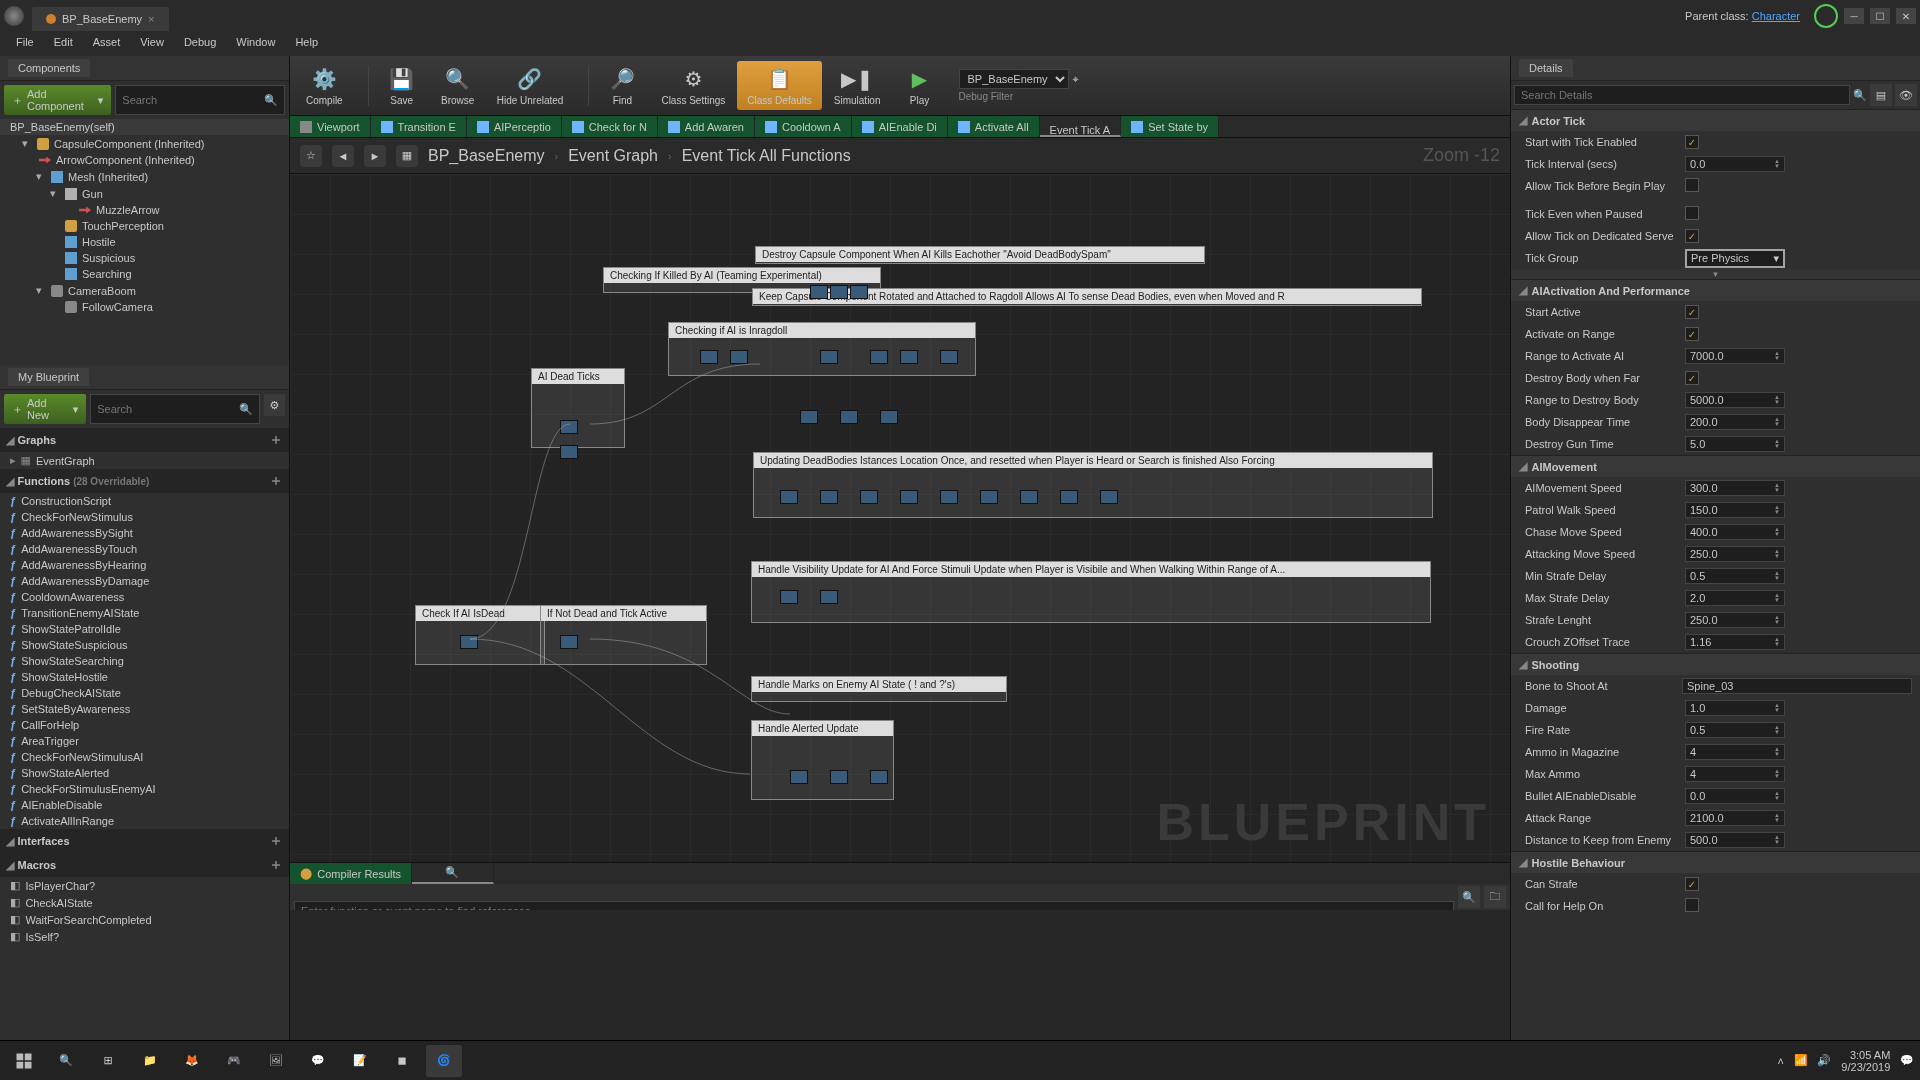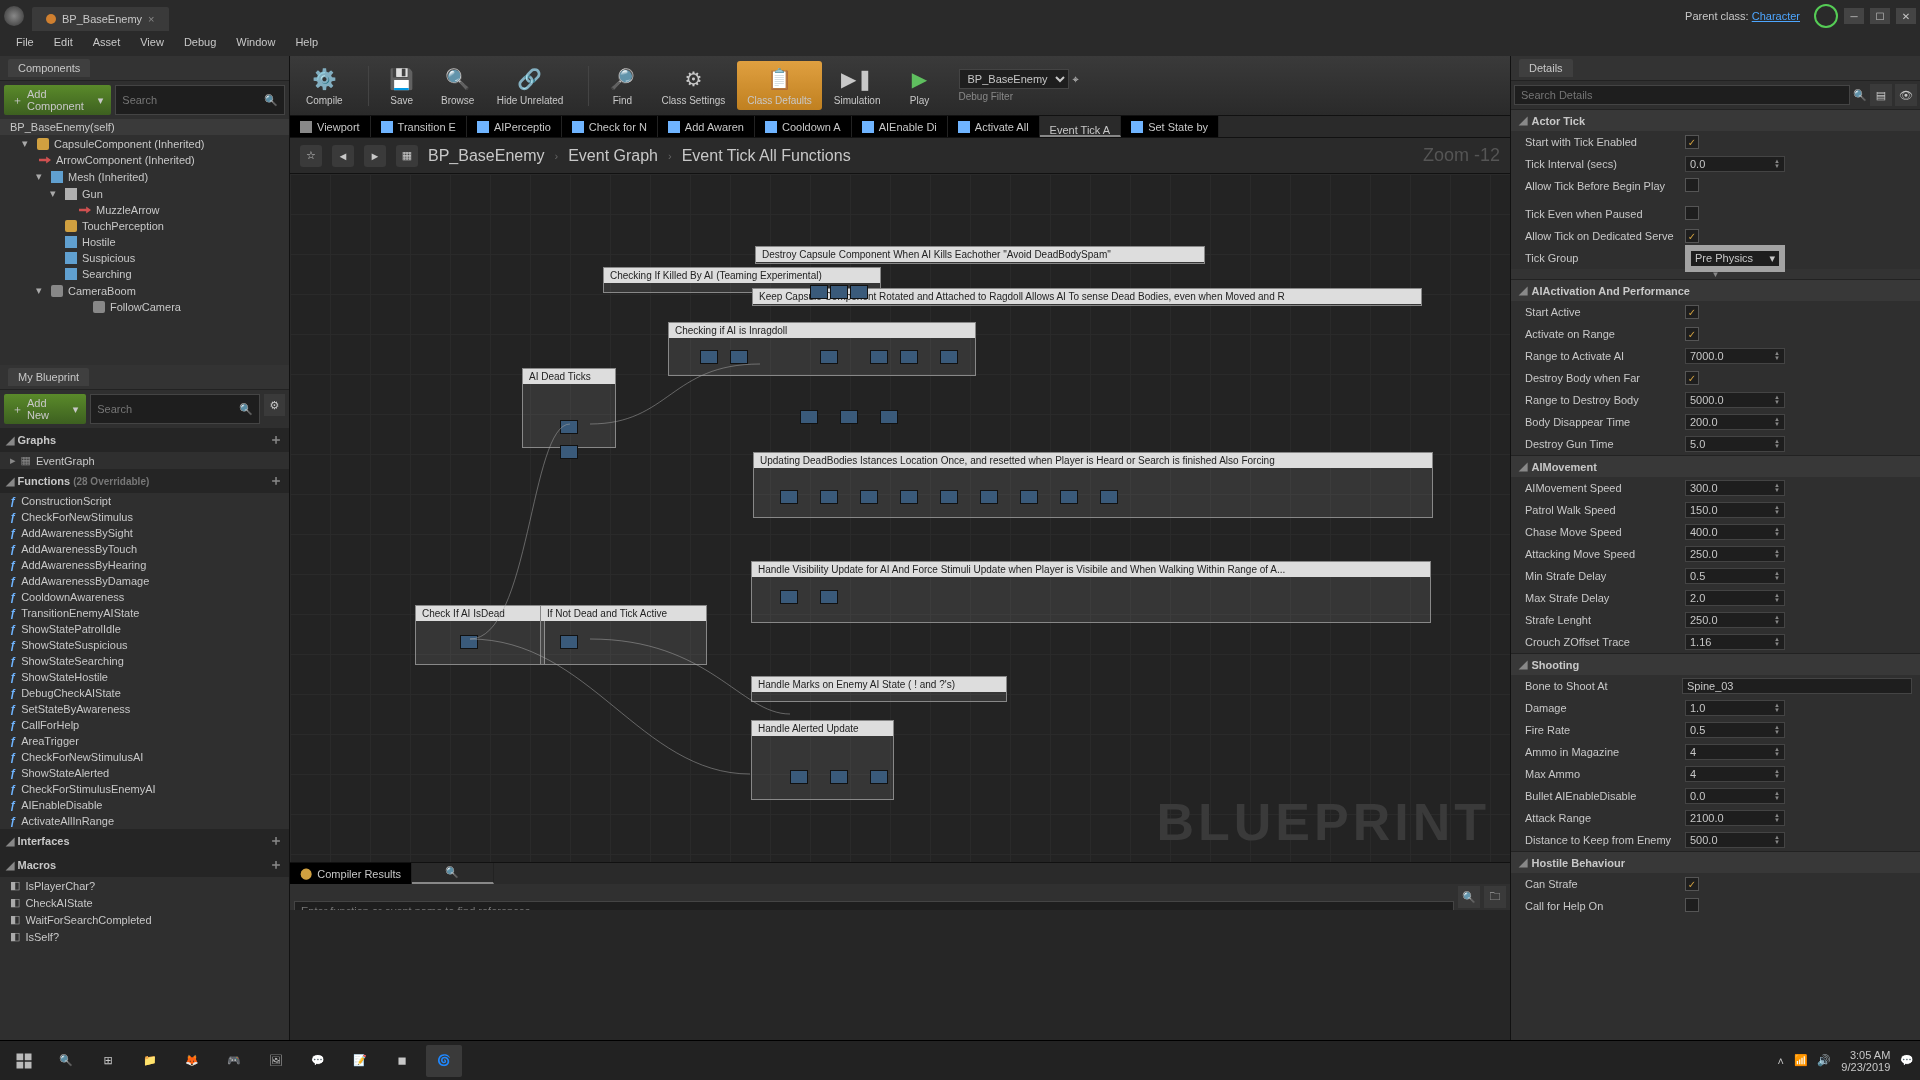--- a/index.html
+++ b/index.html
@@ -45,21 +45,21 @@
 .center-col { flex:1; display:flex; flex-direction:column; background:#262626;}
 .toolbar { height:60px; background:linear-gradient(#3a3a3a,#2a2a2a); display:flex; align-items:center; padding:0 6px; gap:2px; border-bottom:1px solid #111; position:relative;}
 .tool-btn{ display:flex; flex-direction:column; align-items:center; padding:4px 10px; gap:2px; border-radius:3px; min-width:54px;}
 .tool-btn .ticon{ width:28px;height:28px;display:flex;align-items:center;justify-content:center;font-size:20px;}
 .tool-btn.active{ background:linear-gradient(#e0a040,#c08020); color:#fff;}
 .tool-btn span{font-size:10px;}
 .debug-filter{ display:flex; flex-direction:column; align-items:flex-start; gap:2px; margin-left:10px;}
 .debug-filter .row{ display:flex; align-items:center; gap:4px;}
 .debug-filter select{ background:#1e1e1e; border:1px solid #444; color:#c8c8c8; padding:2px 4px; font-size:11px; width:110px;}
 .tabs-row{ height:22px; background:#2a2a2a; display:flex; border-bottom:1px solid #111; overflow:hidden;}
-.graph-tab{ padding:3px 10px; background:#000000; border-right:1px solid #222; display:flex; align-items:center; gap:5px; white-space:nowrap;}
+.graph-tab{ padding:3px 10px; background:#14532d; border-right:1px solid #222; display:flex; align-items:center; gap:5px; white-space:nowrap;}
 .graph-tab .gicon{width:12px;height:12px;background:#6fb4ff;}
 .graph-tab.viewport .gicon{background:#888;}
 .graph-tab.event .gicon{background:#4a7; }
 .graph-tab.active{ background:#2a2a2a; border-bottom:2px solid #888;flex-direction:column;}
 .breadcrumb{ height:36px; display:flex; align-items:center; padding:0 10px; gap:10px; background:#2a2a2a; border-bottom:1px solid #111; font-size:15px;}
 .breadcrumb .navbtn{ width:22px;height:22px; background:#3a3a3a; border-radius:3px; display:flex;align-items:center;justify-content:center;}
 .breadcrumb .sep{color:#666;}
 .zoom-label{ margin-left:auto; color:#555; font-size:18px; font-weight:300;}
 
 .graph-area{ flex:1; position:relative; background:#232323; background-image:linear-gradient(#2a2a2a 1px,transparent 1px),linear-gradient(90deg,#2a2a2a 1px,transparent 1px); background-size:40px 40px; overflow:hidden;}
@@ -79,21 +79,21 @@
 .view-toggle{ width:22px;height:22px; background:#3a3a3a; display:flex;align-items:center;justify-content:center;}
 .cat-hdr{ background:#383838; padding:4px 8px; font-weight:bold; border-top:1px solid #222; display:flex; align-items:center; gap:4px;}
 .cat-hdr .tri{ color:#888;}
 .prop-row{ display:flex; align-items:center; padding:2px 8px 2px 14px; height:22px;}
 .prop-row .plabel{ width:160px; overflow:hidden; text-overflow:ellipsis; white-space:nowrap;}
 .prop-row .pval{ flex:1;}
 .num-input{ background:#1e1e1e; border:1px solid #444; padding:1px 4px; width:100px; color:#c8c8c8; display:inline-flex; justify-content:space-between; align-items:center;gap:23px;}
 .num-input .spin{display:flex;flex-direction:column;font-size:6px;line-height:5px;color:#888;}
 .text-input{ background:#1e1e1e; border:1px solid #444; padding:1px 4px; width:230px; color:#c8c8c8; display:inline-block;}
 .chk{ width:14px; height:14px; background:#1e1e1e; border:1px solid #555; display:inline-flex; align-items:center; justify-content:center; color:#d0a040; font-size:10px;}
-.combo{ background:#1e1e1e; border:6px solid #a3a3a3; padding:1px 4px; width:100px; display:inline-flex; justify-content:space-between;align-items:center;}
+.combo{ background:#1e1e1e; border:2px solid #a3a3a3; padding:1px 4px; width:100px; display:inline-flex; justify-content:space-between;align-items:center;}
 .details-body{ flex:1; overflow-y:auto;}
 .details-body::-webkit-scrollbar{width:12px;}
 .details-body::-webkit-scrollbar-thumb{background:#555;border-radius:4px;}
 .details-body::-webkit-scrollbar-track{background:#222;}
 .expand-bar{ height:10px; background:#333; display:flex; justify-content:center; align-items:center; color:#888; font-size:8px;}
 
 .taskbar{ height:40px; background:#222; display:flex; align-items:center; padding:0 6px; gap:6px; border-top:1px solid #000;}
 .tb-btn{ width:36px; height:32px; display:flex; align-items:center; justify-content:center; border-radius:2px;}
 .tb-spacer{flex:1;}
 .tray{ display:flex; align-items:center; gap:10px;}
@@ -200,21 +200,21 @@
         <div class="tree-row" style="padding-left: 50px;">
           <span class="caret"></span>
           <span class="ico ico-mesh"></span>
           <span>Searching</span>
         </div>
         <div class="tree-row" style="padding-left: 36px;">
           <span class="caret">▾</span>
           <span class="ico ico-cam"></span>
           <span>CameraBoom</span>
         </div>
-        <div class="tree-row" style="padding-left: 78px;">
+        <div class="tree-row" style="padding-left: 50px;">
           <span class="caret"></span>
           <span class="ico ico-cam"></span>
           <span>FollowCamera</span>
         </div>
       </div>
 
     <div class="panel-header">
       <div class="panel-tab"><span>My Blueprint</span></div>
     </div>
     <div style="display:flex;gap:4px;padding:4px;">
@@ -387,21 +387,21 @@
         </div>
         <div class="comment-box" style="left: 313px; top: 93px; width: 278px; height: 26px;">
           <div class="title">Checking If Killed By AI (Teaming Experimental)</div>
         </div>
         <div class="comment-box" style="left: 462px; top: 114px; width: 670px; height: 18px;">
           <div class="title">Keep Capsule Component Rotated and Attached to Ragdoll Allows AI To sense Dead Bodies, even when Moved and R</div>
         </div>
         <div class="comment-box" style="left: 378px; top: 148px; width: 308px; height: 54px;">
           <div class="title">Checking if AI is Inragdoll</div>
         </div>
-        <div class="comment-box" style="left: 232px; top: 194px; width: 94px; height: 80px;">
+        <div class="comment-box" style="left: 241px; top: 194px; width: 94px; height: 80px;">
           <div class="title">AI Dead Ticks</div>
         </div>
         <div class="comment-box" style="left: 463px; top: 278px; width: 680px; height: 66px;">
           <div class="title">Updating DeadBodies Istances Location Once, and resetted when Player is Heard or Search is finished Also Forcing</div>
         </div>
         <div class="comment-box" style="left: 461px; top: 387px; width: 680px; height: 62px;">
           <div class="title">Handle Visibility Update for AI And Force Stimuli Update when Player is Visibile and When Walking Within Range of A...</div>
         </div>
         <div class="comment-box" style="left: 125px; top: 431px; width: 130px; height: 60px;">
           <div class="title">Check If AI IsDead</div>

